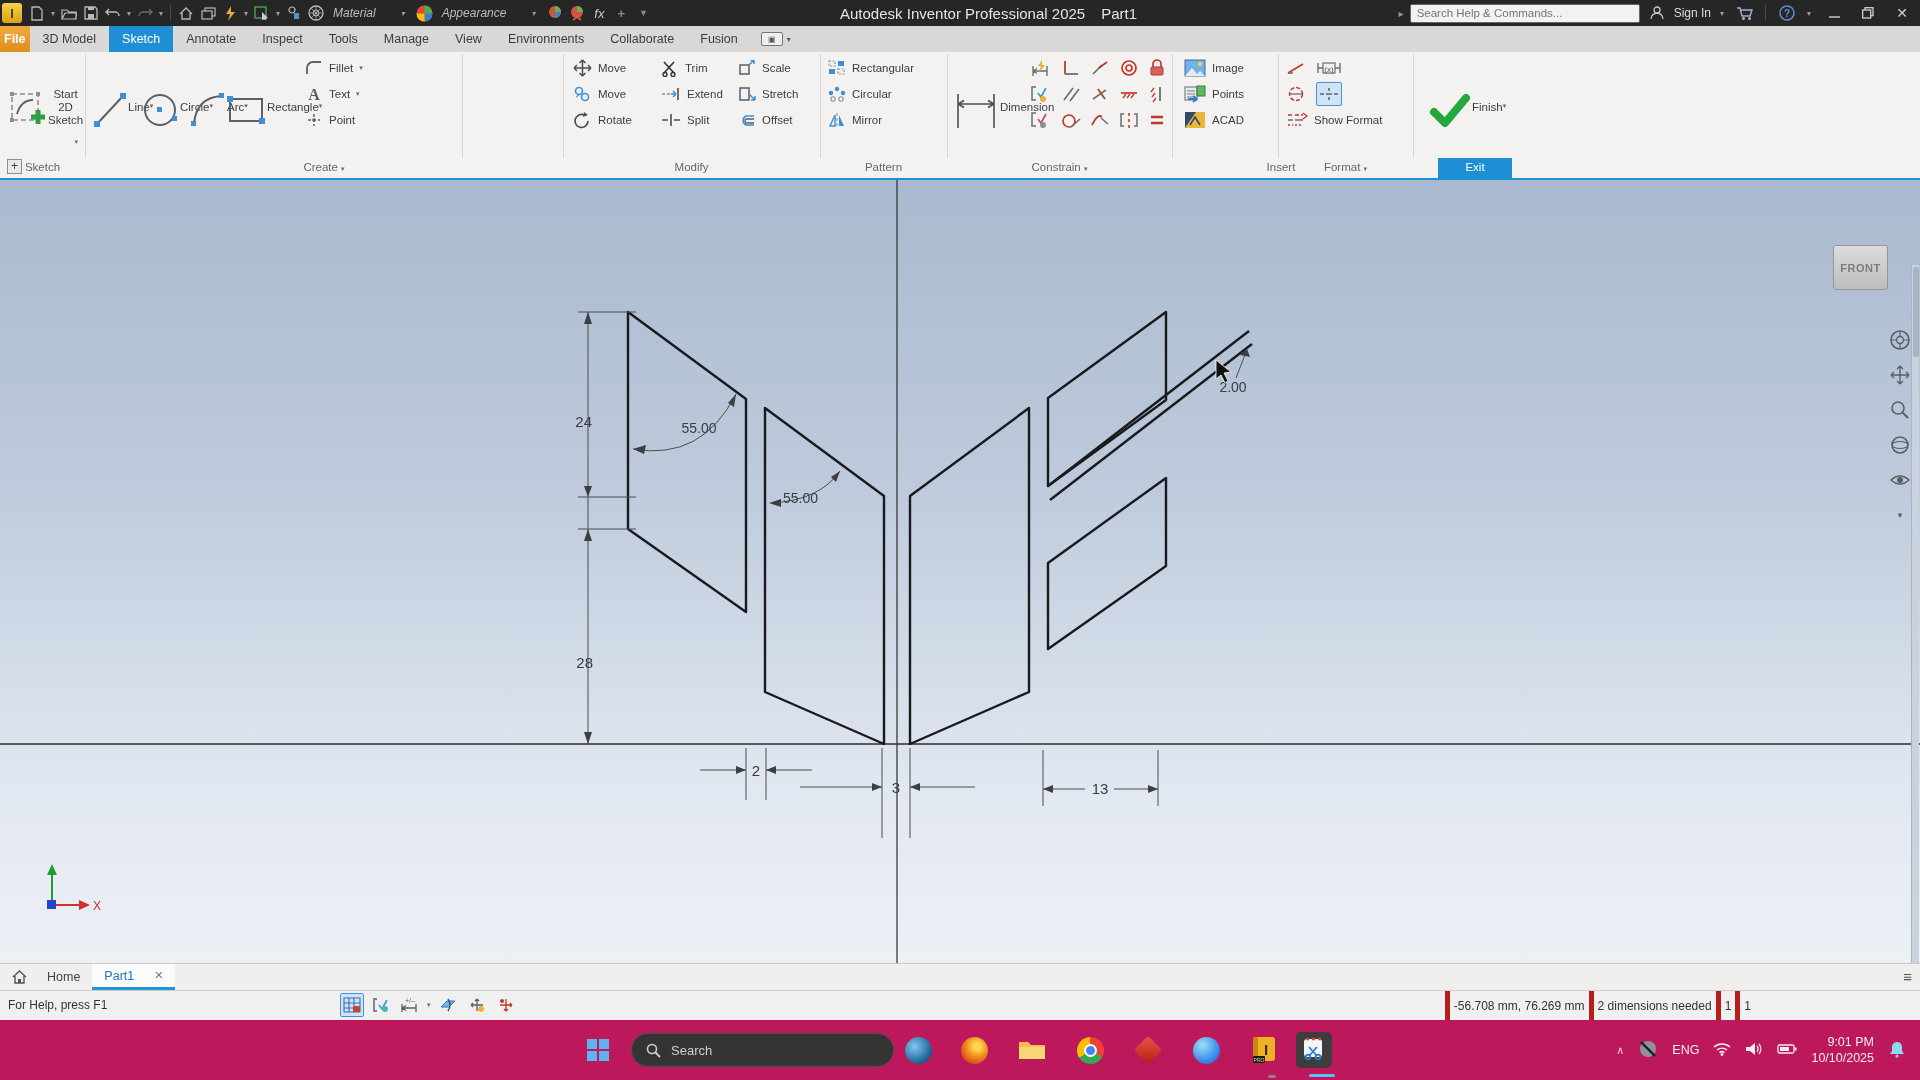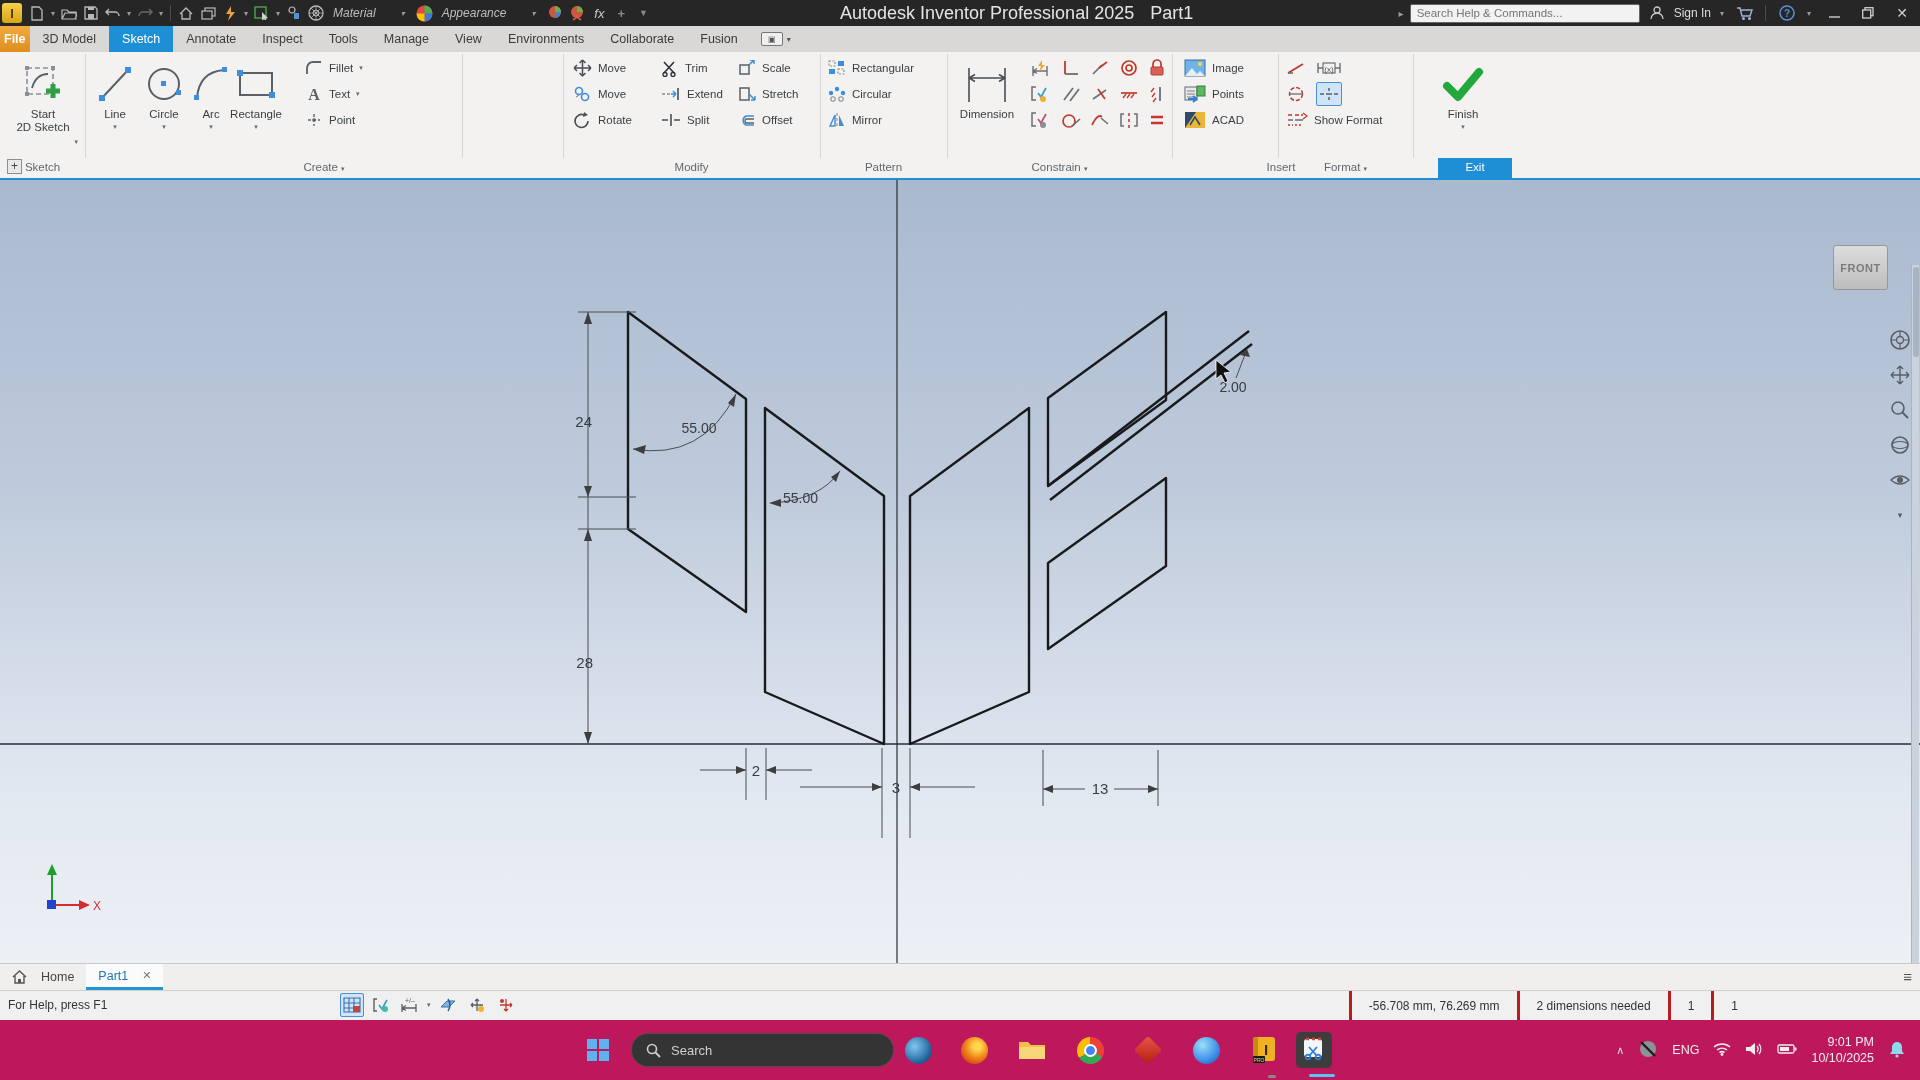--- a/index.html
+++ b/index.html
@@ -8,37 +8,37 @@
 
   
   .titlebar { position:absolute; left:0; top:0; width:1920px; height:26px; background:#262626; display:flex; align-items:center; color:#c9c9c9; font-size:12px; }
   .tb-group { display:flex; align-items:center; }
   .tb-ic { width:22px; height:20px; display:flex; align-items:center; justify-content:center; color:#b9b9b9; font-size:13px; }
   .tb-ic svg { display:block; }
   .tb-caret { color:#9a9a9a; font-size:8px; width:10px; text-align:center; }
   .tb-sep { width:1px; height:16px; background:#4a4a4a; margin:0 4px; }
   .inv-logo { width:20px; height:20px; margin:0 4px 0 2px; background:linear-gradient(#f8d04a,#d9a514); border-radius:3px; color:#4a3a00; font-weight:bold; font-size:13px; display:flex; align-items:center; justify-content:center; }
   .tb-select { display:flex; align-items:center; color:#bdbdbd; font-style:italic; font-size:12px; gap:22px; padding:0 6px; }
-  .tb-title { position:absolute; left:840px; top:0; height:26px; display:flex; align-items:center; gap:16px; color:#e4e4e4; font-size:18px; }
+  .tb-title { position:absolute; left:840px; top:0; height:26px; display:flex; align-items:center; gap:16px; color:#e4e4e4; font-size:15px; }
   .tb-right { position:absolute; right:0; top:0; height:26px; display:flex; align-items:center; gap:6px; padding-right:4px; }
   .tb-search { width:230px; height:19px; background:#f2f2f2; border:1px solid #666; border-radius:2px; font-size:11.5px; padding:0 6px; color:#444; font-family:"Liberation Sans", sans-serif; }
   .winbtn { width:28px; height:24px; display:flex; align-items:center; justify-content:center; color:#cfcfcf; font-size:12px; }
 
   
   .tabrow { position:absolute; left:0; top:26px; width:1920px; height:26px; background:#d9d8d6; display:flex; align-items:stretch; font-size:12.5px; color:#3b3b3b; }
   .rtab { padding:0 13px; display:flex; align-items:center; cursor:default; }
   .rtab.file { background:linear-gradient(#f2a93f,#dd8f1e); color:#fff; font-weight:bold; padding:0 4px; }
   .rtab.active { background:#1e8fd5; color:#fff; }
   .rtab-toggle { margin-left:10px; display:flex; align-items:center; gap:4px; color:#555; }
   .rtab-toggle .box { width:22px; height:14px; border:1px solid #777; border-radius:2px; background:#efefef; display:flex; align-items:center; justify-content:center; font-size:8px; }
 
   
   .ribbon { position:absolute; left:0; top:52px; width:1920px; height:106px; background:#f3f2f1; }
   .psep { position:absolute; top:2px; height:124px; width:1px; background:#d8d6d3; }
-  .bigbtn { position:absolute; top:2px; height:102px; display:flex; flex-direction:column; align-items:center; }
+  .bigbtn { position:absolute; top:2px; height:102px; display:flex; flex-direction:row; align-items:center; }
   .bigbtn .ic { height:50px; display:flex; align-items:flex-end; justify-content:center; }
   .bigbtn .lb { font-size:11.5px; color:#3c4043; margin-top:4px; text-align:center; line-height:13px; }
   .bigbtn .cr { font-size:7px; color:#6a6a6a; margin-top:2px; }
   .srow { position:absolute; height:24px; display:flex; align-items:center; gap:6px; font-size:11.5px; color:#3c4043; }
   .srow .cr { font-size:7px; color:#6a6a6a; }
   .plabels { position:absolute; left:0; top:158px; width:1920px; height:20px; background:#f3f2f1; font-size:11.5px; color:#64686c; }
   .plabel { position:absolute; top:0; height:20px; line-height:19px; text-align:center; }
   .plabel .cr { font-size:7px; }
   .plabel.exit { background:#1e8fd5; color:#fff; }
   .accentline { position:absolute; left:0; top:178px; width:1920px; height:2px; background:#1e8fd5; }
@@ -50,33 +50,33 @@
   .canvas svg.sketch { position:absolute; left:0; top:0; }
   .viewcube { position:absolute; left:1833px; top:65px; width:55px; height:45px; background:linear-gradient(#dcdcdc,#bdbdbd); border:1px solid #979797; border-radius:3px; display:flex; align-items:center; justify-content:center; font-size:11px; font-weight:bold; color:#7c7c7c; letter-spacing:0.5px; }
   .navbar { position:absolute; left:1888px; top:148px; display:flex; flex-direction:column; gap:11px; align-items:center; }
   .navbar .nvi { width:24px; height:24px; display:flex; align-items:center; justify-content:center; }
   .scrollbar { position:absolute; left:1911px; top:85px; width:8px; height:698px; background:#c9d2dd; border-left:1px solid #aab4c2; }
   .scrollbar .thumb { position:absolute; left:1px; top:2px; width:6px; height:90px; background:#a9b4c2; border-radius:3px; }
   .plusbox { position:absolute; left:7px; top:159px; width:15px; height:15px; background:#e9e9e9; border:1px solid #8e8e8e; color:#444; font-size:12px; line-height:13px; text-align:center; z-index:5; }
 
   
   .doctabs { position:absolute; left:0; top:963px; width:1920px; height:27px; background:#f0efee; border-top:1px solid #c9c9c9; display:flex; align-items:stretch; font-size:12.5px; color:#444; }
-  .dtab { display:flex; align-items:center; gap:14px; padding:0 12px; }
+  .dtab { display:flex; align-items:center; gap:20px; padding:0 12px; }
   .dtab.active { background:#fbfbfb; color:#1a75bb; border-bottom:3px solid #2196d4; }
   .dtab .x { color:#777; font-size:11px; }
   .dt-burger { position:absolute; right:8px; top:4px; color:#555; font-size:15px; }
 
   
   .statusbar { position:absolute; left:0; top:990px; width:1920px; height:30px; background:#f0f0f0; border-top:1px solid #cfcfcf; font-size:12px; color:#333; }
   .sb-help { position:absolute; left:8px; top:7px; }
   .sb-icons { position:absolute; left:340px; top:2px; display:flex; gap:5px; align-items:center; }
   .sb-ic { width:24px; height:24px; display:flex; align-items:center; justify-content:center; }
   .sb-ic.hl { border:1px solid #4a90d9; background:#cfe4f7; border-radius:2px; }
   .sb-right { position:absolute; right:165px; top:0; height:29px; display:flex; align-items:stretch; }
-  .sb-field { display:flex; align-items:center; padding:0 17px; border-left:3px solid #b91c1c; white-space:nowrap; }
+  .sb-field { display:flex; align-items:center; padding:0 4px; border-left:5px solid #b91c1c; white-space:nowrap; }
 
   
   .taskbar { position:absolute; left:0; top:1020px; width:1920px; height:60px; background:#be185d; color:#eee; }
   .tk-item { position:absolute; top:12px; width:36px; height:36px; display:flex; align-items:center; justify-content:center; border-radius:5px; }
   .tk-pill { position:absolute; left:631px; top:13px; width:263px; height:34px; background:#343434; border:1px solid #4d4d4d; border-radius:17px; display:flex; align-items:center; gap:10px; padding-left:14px; font-size:13px; color:#cfcfcf; }
   .tk-active { background:#3d3d3d; }
   .tk-underline { position:absolute; left:1309px; top:54px; width:26px; height:3px; background:#58c4f5; border-radius:2px; }
   .tk-rundot { position:absolute; left:1268px; top:55px; width:8px; height:3px; background:#8a8a8a; border-radius:2px; }
   .tray { position:absolute; right:0; top:0; height:60px; display:flex; align-items:center; gap:14px; padding-right:14px; font-size:12px; }
   .clock { text-align:right; font-size:12.5px; line-height:16px; }

